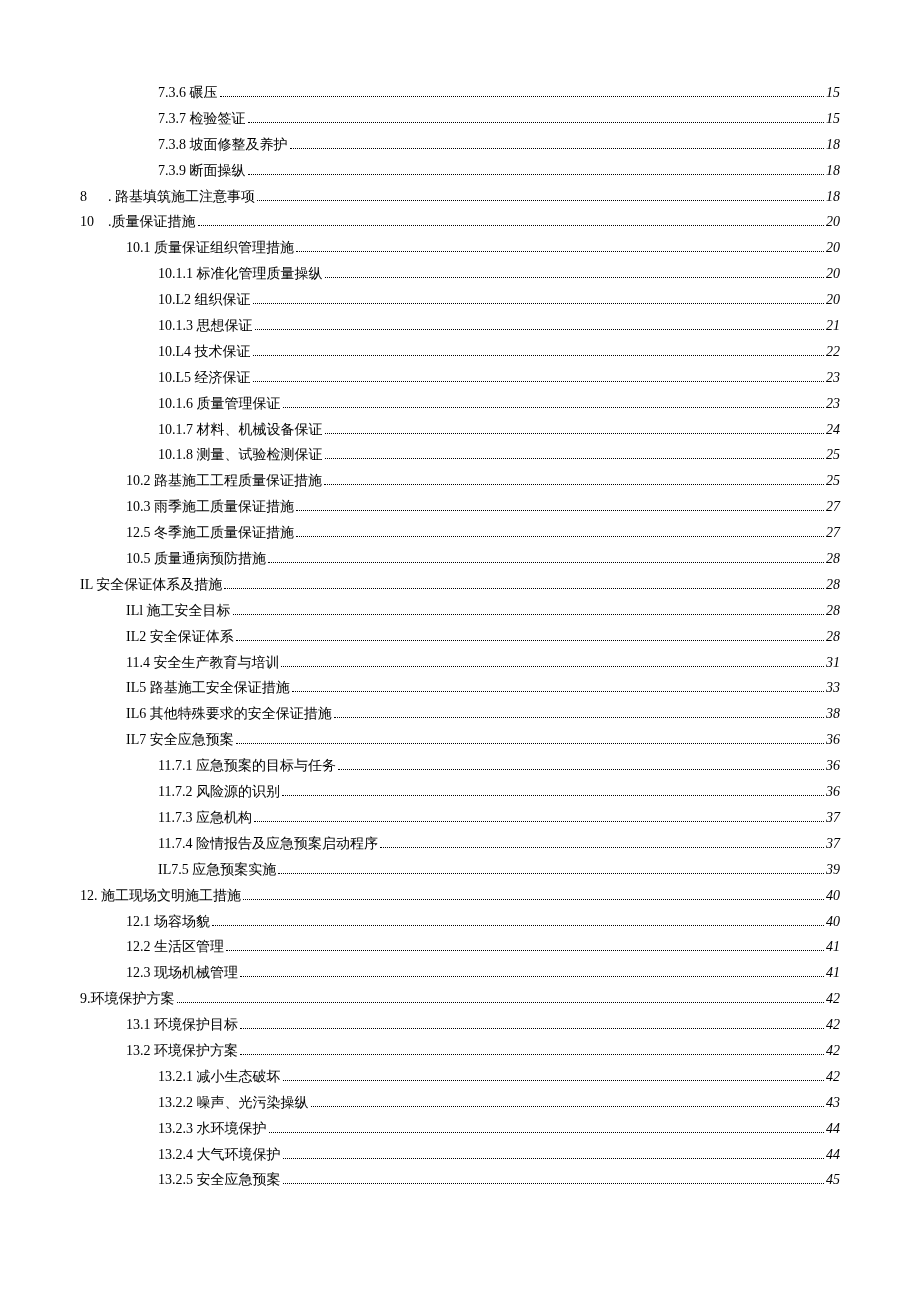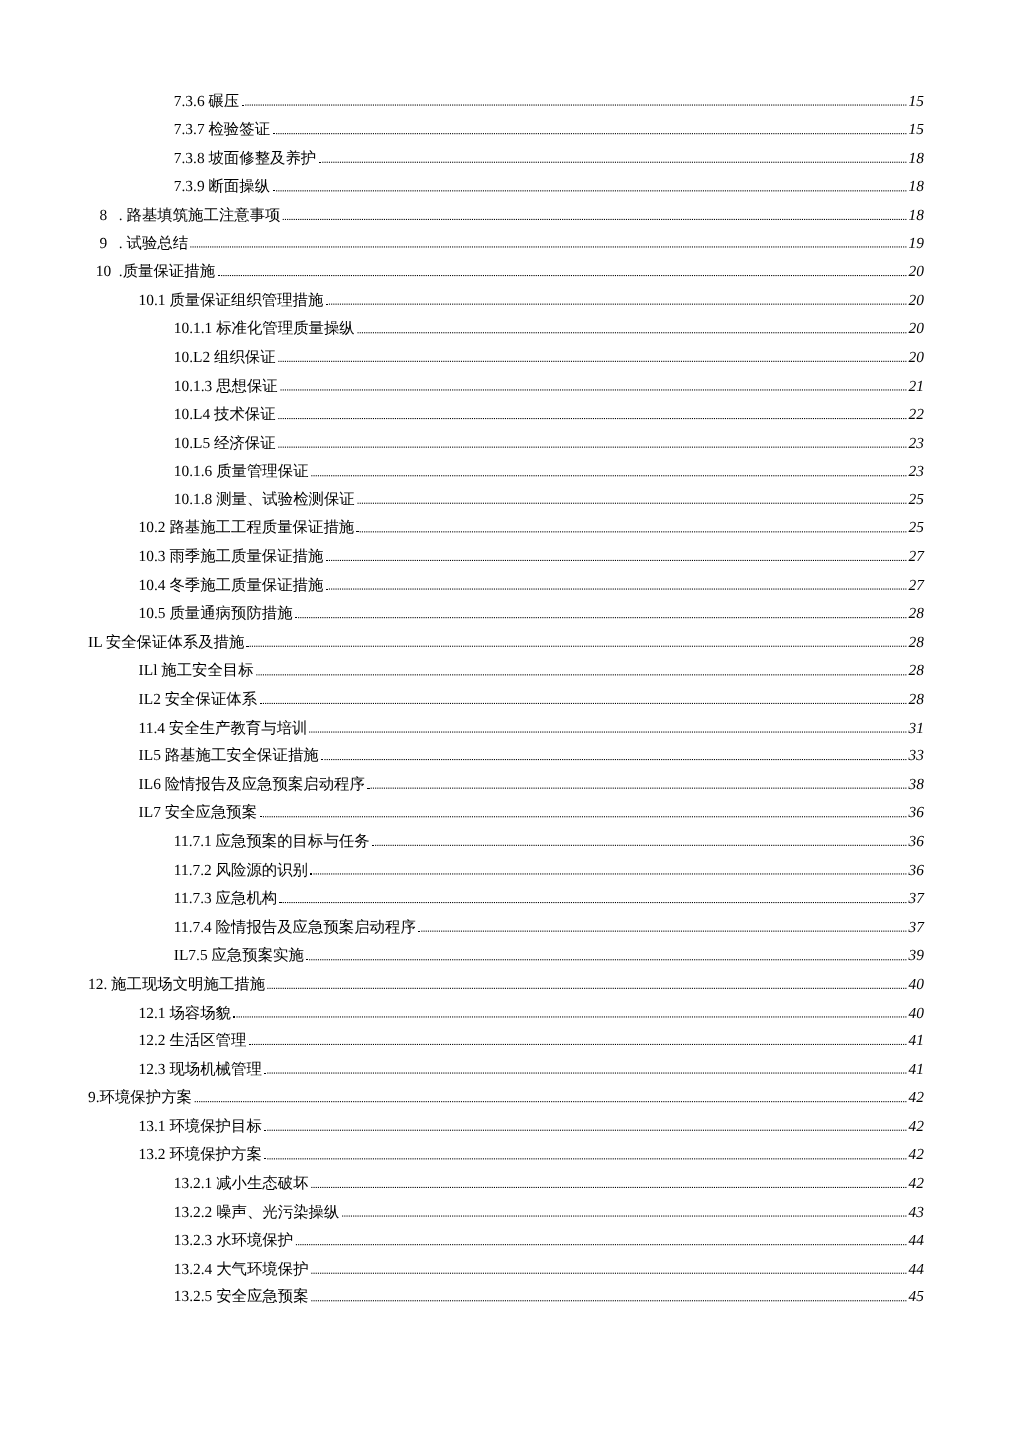--- a/index.html
+++ b/index.html
@@ -27,21 +27,21 @@
   .dots {
     flex: 1;
     border-bottom: 1px dotted #000;
     margin: 0 2px 3px 2px;
     min-width: 6px;
   }
   .pg {
     white-space: nowrap;
     font-style: italic;
   }
-  .lvl0 { padding-left: 0px; text-align: center; }
+  .lvl0 { padding-left: 0px; }
   .lvl1 { padding-left: 46px; justify-content: space-between; }
   .lvl2 { padding-left: 78px; }
   .italic { font-style: italic; }
   .num-prefix {
     display: inline-block;
     min-width: 28px;
   }
 </style>
 </head>
 <body>
@@ -67,25 +67,20 @@
         <span class="toc-label">7.3.9 断面操纵</span>
         <span class="dots"></span>
         <span class="pg">18</span>
       </div>
       <div class="toc-line lvl0">
         <span class="toc-label"><span class="num-prefix">8</span><span>. 路基填筑施工注意事项</span></span>
         <span class="dots"></span>
         <span class="pg">18</span>
       </div>
       <div class="toc-line lvl0">
-        <span class="toc-label"><span class="num-prefix">9</span><span>. 试验总结</span></span>
-        <span class="dots"></span>
-        <span class="pg">19</span>
-      </div>
-      <div class="toc-line lvl0">
         <span class="toc-label"><span class="num-prefix">10</span><span>.质量保证措施</span></span>
         <span class="dots"></span>
         <span class="pg">20</span>
       </div>
       <div class="toc-line lvl1">
         <span class="toc-label">10.1 质量保证组织管理措施</span>
         <span class="dots"></span>
         <span class="pg">20</span>
       </div>
       <div class="toc-line lvl2">
@@ -112,36 +107,41 @@
         <span class="toc-label">10.L5 经济保证</span>
         <span class="dots"></span>
         <span class="pg">23</span>
       </div>
       <div class="toc-line lvl2">
         <span class="toc-label">10.1.6 质量管理保证</span>
         <span class="dots"></span>
         <span class="pg">23</span>
       </div>
       <div class="toc-line lvl2">
+        <span class="toc-label">10.1.7 材料、机械设备保证</span>
+        <span class="dots"></span>
+        <span class="pg">24</span>
+      </div>
+      <div class="toc-line lvl2">
         <span class="toc-label">10.1.8 测量、试验检测保证</span>
         <span class="dots"></span>
         <span class="pg">25</span>
       </div>
       <div class="toc-line lvl1">
         <span class="toc-label">10.2 路基施工工程质量保证措施</span>
         <span class="dots"></span>
         <span class="pg">25</span>
       </div>
       <div class="toc-line lvl1">
         <span class="toc-label">10.3 雨季施工质量保证措施</span>
         <span class="dots"></span>
         <span class="pg">27</span>
       </div>
       <div class="toc-line lvl1">
-        <span class="toc-label">10.4 冬季施工质量保证措施</span>
+        <span class="toc-label">12.5 冬季施工质量保证措施</span>
         <span class="dots"></span>
         <span class="pg">27</span>
       </div>
       <div class="toc-line lvl1">
         <span class="toc-label">10.5 质量通病预防措施</span>
         <span class="dots"></span>
         <span class="pg">28</span>
       </div>
       <div class="toc-line lvl0">
         <span class="toc-label">IL 安全保证体系及措施</span>
@@ -162,21 +162,21 @@
         <span class="toc-label">11.4 安全生产教育与培训</span>
         <span class="dots"></span>
         <span class="pg">31</span>
       </div>
       <div class="toc-line lvl1">
         <span class="toc-label">IL5 路基施工安全保证措施</span>
         <span class="dots"></span>
         <span class="pg">33</span>
       </div>
       <div class="toc-line lvl1">
-        <span class="toc-label">IL6 险情报告及应急预案启动程序</span>
+        <span class="toc-label">IL6 其他特殊要求的安全保证措施</span>
         <span class="dots"></span>
         <span class="pg">38</span>
       </div>
       <div class="toc-line lvl1">
         <span class="toc-label">IL7 安全应急预案</span>
         <span class="dots"></span>
         <span class="pg">36</span>
       </div>
       <div class="toc-line lvl2">
         <span class="toc-label">11.7.1 应急预案的目标与任务</span>

